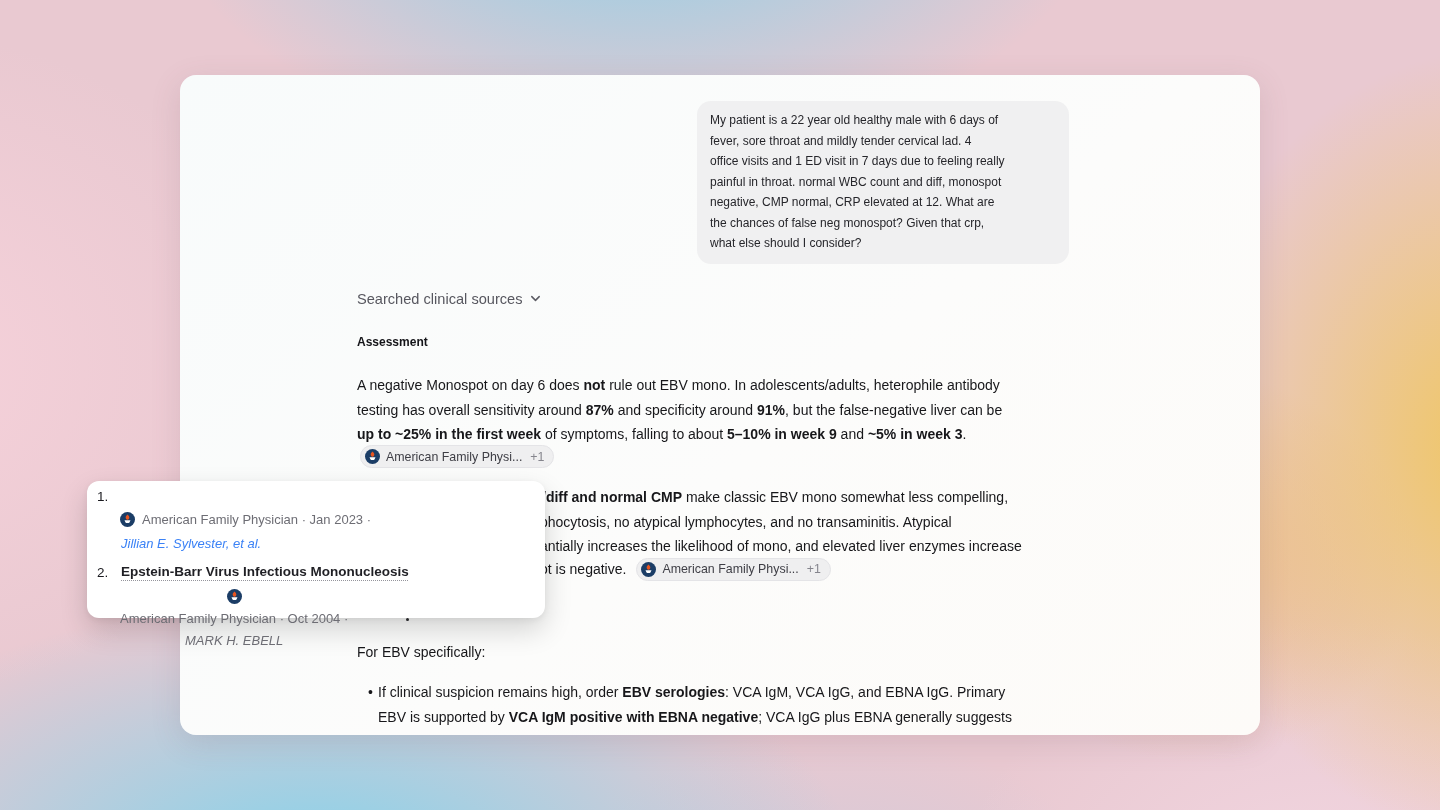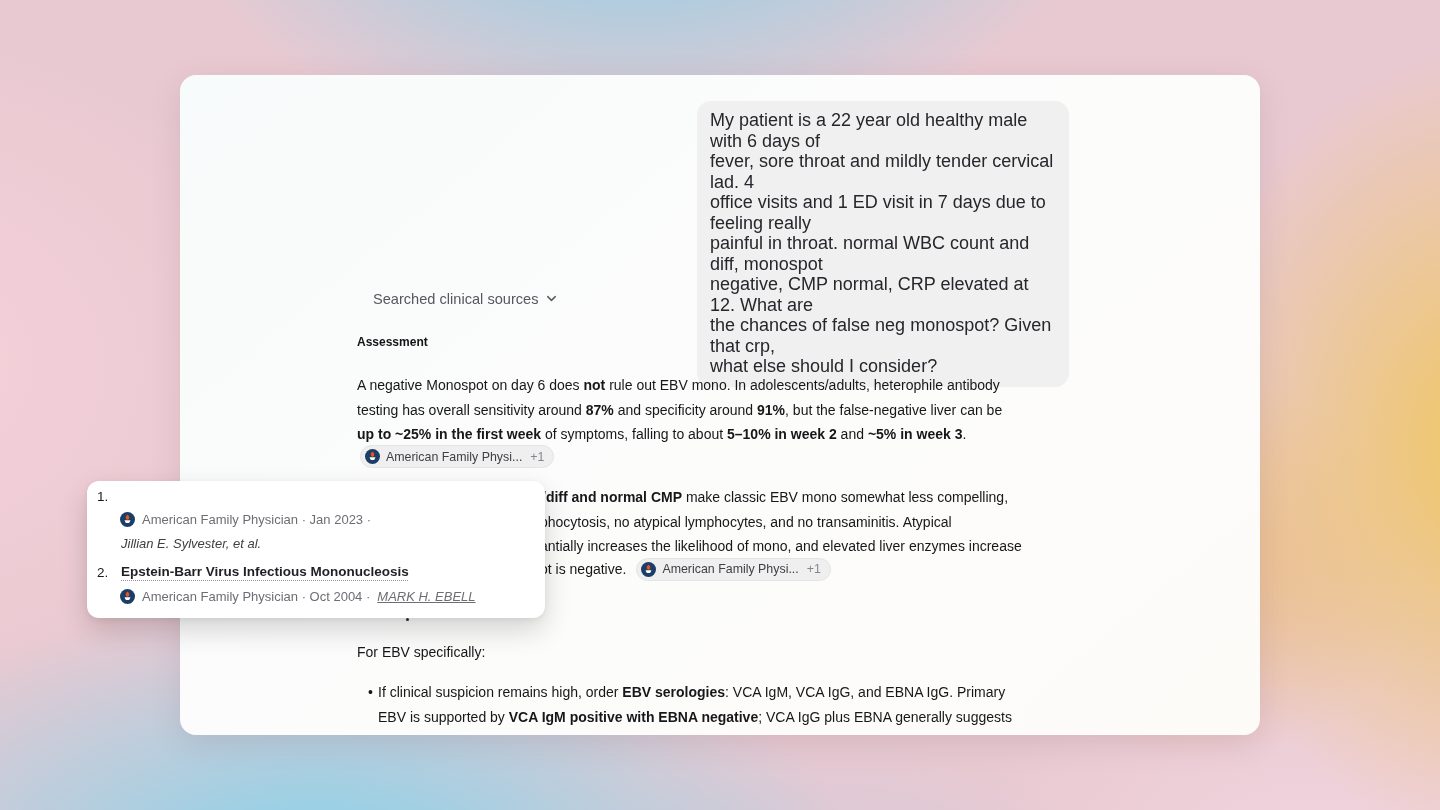--- a/index.html
+++ b/index.html
@@ -25,29 +25,29 @@
     border-radius:16px;
     box-shadow:0 8px 30px rgba(120,90,100,.16);
     overflow:hidden;
     z-index:1;
   }
 
   .user-bubble{
     position:absolute; left:517px; top:26px; width:372px;
     background:#f0f0f1; border-radius:14px;
     padding:9px 14px 10px 13px;
-    font-size:18px; line-height:20.5px; color:#26262b;
+    font-size:12px; line-height:20.5px; color:#26262b;
     white-space:pre-line;
   }
 
   .sources-toggle{
     position:absolute; left:177px; top:215px;
     display:flex; align-items:center; gap:7px;
     font-size:14.6px; color:#57575f; cursor:pointer;
-    background:none; border:none; font-family:inherit;margin-left:16px;
+    background:none; border:none; font-family:inherit;
   }
   .sources-toggle svg{ margin-top:2px; }
 
   .assessment-heading{
     position:absolute; left:177px; top:260px;
     font-size:12px; font-weight:700; color:#141418;
   }
 
   .body-text{ font-size:14px; line-height:24.6px; color:#17171a; white-space:pre; }
   .seg-b{ font-weight:700; }
@@ -89,27 +89,27 @@
   }
   .ref-num{ position:absolute; font-size:13.5px; color:#1a1a1f; }
   .ref-title{
     position:absolute; font-size:13.5px; font-weight:600; color:#1f1f24;
     text-decoration:underline dotted; text-decoration-color:#95959c;
     text-decoration-thickness:1px; text-underline-offset:3.5px;
     cursor:pointer; white-space:nowrap;
   }
   .ref-meta{ position:absolute; display:flex; align-items:center; gap:7px;
     font-size:13px; color:#6d6d74; white-space:nowrap; }
-  .ref-author{ font-style:italic;text-decoration:underline; }
-  .ref-author-line{ position:absolute; font-size:13px; font-style:italic; color:#404040;text-align:center; }
+  .ref-author{ font-style:italic; }
+  .ref-author-line{ position:absolute; font-size:13px; font-style:italic; color:#3b82f6;text-align:center; }
 
   .num-1{ left:10px; top:8px; }   .title-1{ left:34px; top:7px; }
   .meta-1{ left:33px; top:31px; } .author-1{ left:34px; top:55px; }
   .num-2{ left:10px; top:84px; }  .title-2{ left:34px; top:83px; }
-  .meta-2{ left:33px; top:108px; }
+  .meta-2{ left:33px; top:108px;flex-direction:column; }
 
   .afp-logo{ width:15px; height:15px; flex:none; display:block; }
   .chip .afp-logo{ width:15px; height:15px; }
 </style>
 </head>
 <body>
 
 <div class="stage">
 
   <div class="card">
@@ -128,21 +128,21 @@
         <svg width="13" height="13" viewBox="0 0 14 14">
             <path d="M3 5 L7 9 L11 5" fill="none" stroke="#5b5b63" stroke-width="1.6" stroke-linecap="round" stroke-linejoin="round"></path>
           </svg>
       </span>
     </button>
 
     <div class="assessment-heading">Assessment</div>
 
     <div class="body-text p1"><span>A negative Monospot on day 6 does </span><span class="seg-b">not</span><span> rule out EBV mono. In adolescents/adults, heterophile antibody
 testing has overall sensitivity around </span><span class="seg-b">87%</span><span> and specificity around </span><span class="seg-b">91%</span><span>, but the false-negative liver can be
-</span><span class="seg-b">up to ~25% in the first week</span><span> of symptoms, falling to about </span><span class="seg-b">5–10% in week 2</span><span> and </span><span class="seg-b">~5% in week 3</span><span>.</span></div>
+</span><span class="seg-b">up to ~25% in the first week</span><span> of symptoms, falling to about </span><span class="seg-b">5–10% in week 9</span><span> and </span><span class="seg-b">~5% in week 3</span><span>.</span></div>
 
     <button class="chip chip-1">
       <span>
         <svg class="afp-logo" viewBox="0 0 20 20">
             <circle cx="10" cy="10" r="10" fill="#1b3d66"></circle>
             <path fill="#e8541f" d="M10 3.2c1.9 1.6 2.7 3.2 2.4 4.9-.2 1-.8 1.9-1.7 2.3H9.3C8.4 10 7.8 9.1 7.6 8.1c-.3-1.7.5-3.3 2.4-4.9z"></path>
             <path fill="#ffffff" d="M6 11h8l-1.2 2.7c-.2.5-.7.8-1.2.8H8.4c-.5 0-1-.3-1.2-.8z"></path>
           </svg>
       </span>
       <span>American Family Physi...</span>

